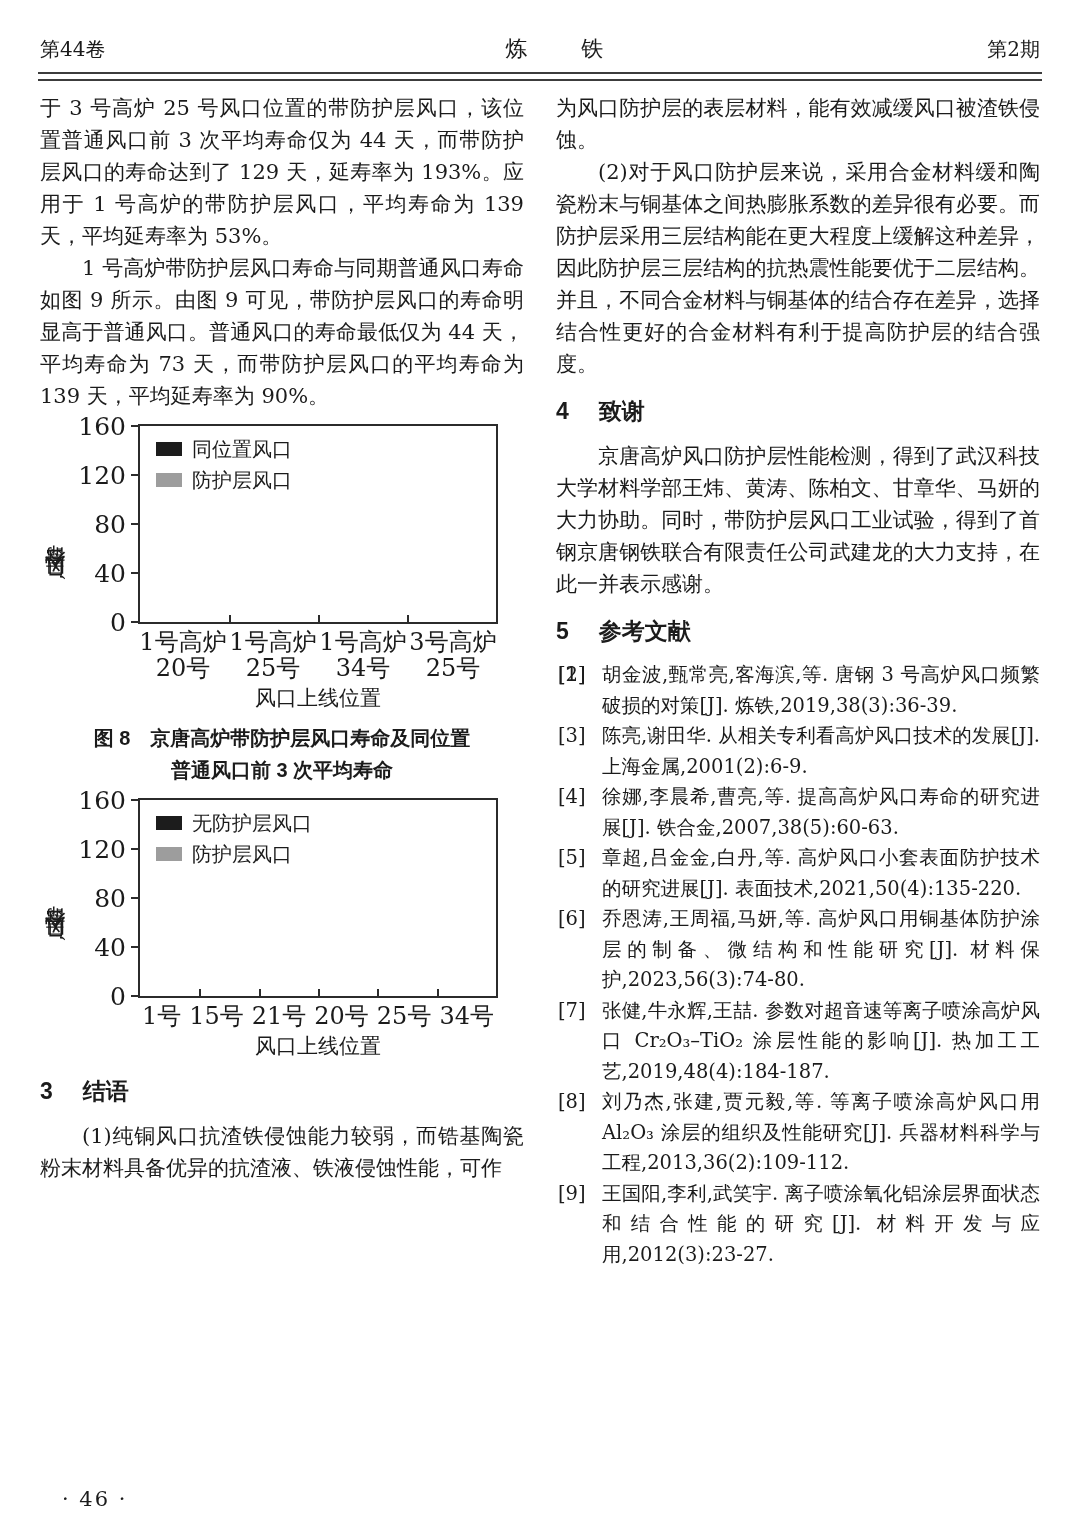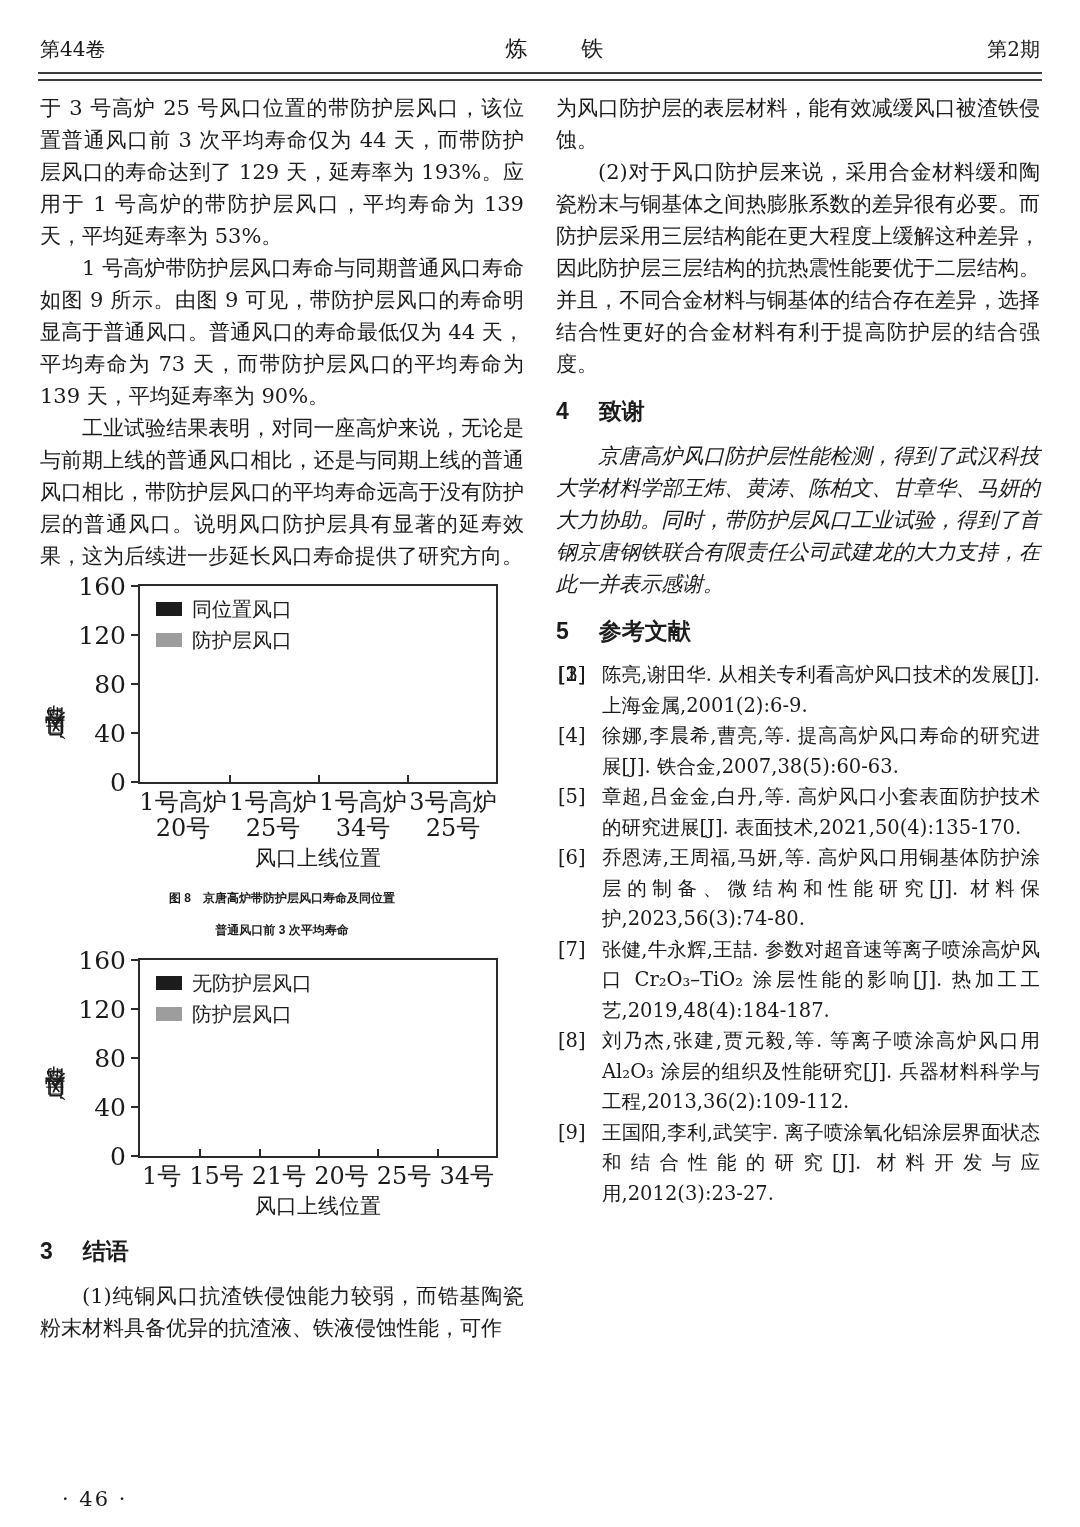--- a/index.html
+++ b/index.html
@@ -13,21 +13,21 @@
     justify-content:space-between;align-items:baseline;font-size:20px;}
   .hdr .journal{letter-spacing:16px;font-size:22px;margin-left:32px;}
   .hdr-rule{position:absolute;top:72px;left:38px;right:38px;height:5px;
     border-top:2px solid #3c3c3c;border-bottom:2px solid #3c3c3c;}
   
   .col{position:absolute;top:92px;width:484px;}
   .col-left{left:40px;}
   .col-right{left:556px;}
   p.body{margin:0;font-size:21px;line-height:32px;text-align:justify;}
   p.indent{text-indent:2em;}
-  .ack{font-style:italic;}
+  .ack{}
   
   .sec-h{font-family:"Liberation Sans","DejaVu Sans",sans-serif;font-weight:bold;
     font-size:23px;margin:16px 0 13px 0;display:flex;align-items:baseline;}
   .sec-h .num{margin-right:30px;}
   
   .chart-block{margin:12px 0 2px 0;}
   .chart{position:relative;margin-left:98px;width:360px;}
   .plot{position:relative;height:200px;border:2px solid #2b2b2b;box-sizing:border-box;}
   .ytick{position:absolute;left:-62px;width:48px;text-align:right;
     font-size:25px;transform:translateY(50%);line-height:1;}
@@ -46,21 +46,21 @@
   .btick{position:absolute;bottom:0;width:2px;height:7px;background:#2b2b2b;}
   .legend{position:absolute;top:10px;left:14px;display:flex;
     flex-direction:column;gap:9px;background:#fff;padding:2px 6px 2px 2px;}
   .legend-row{display:flex;align-items:center;}
   .legend-swatch{width:26px;height:14px;margin-right:10px;flex:none;}
   .legend-label{font-size:20px;line-height:1.1;white-space:nowrap;}
   .xlabels{display:flex;justify-content:space-around;margin-top:5px;}
   .xlabel{text-align:center;font-size:24px;line-height:26px;}
   .x-title{text-align:center;font-size:21px;margin-top:3px;}
   .caption{font-family:"Liberation Sans","DejaVu Sans",sans-serif;font-weight:bold;
-    font-size:12px;line-height:32px;text-align:center;margin:10px 0 8px 0;}
+    font-size:20px;line-height:32px;text-align:center;margin:10px 0 8px 0;}
   
   .refs{margin-top:2px;}
   .ref{position:relative;padding-left:46px;font-size:19.5px;line-height:30.5px;
     text-align:justify;margin:0;}
   .ref-label{position:absolute;left:2px;top:0;}
   
   .pageno{position:absolute;left:62px;bottom:16px;font-size:21px;letter-spacing:2px;text-align:right;}
 </style>
 </head>
 <body>
@@ -70,21 +70,20 @@
   <div class="hdr">
     <span>第44卷</span>
     <span class="journal">炼　铁</span>
     <span>第2期</span>
   </div>
   <div class="hdr-rule"></div>
 
   <div class="col col-left">
     <p class="body">于 3 号高炉 25 号风口位置的带防护层风口，该位置普通风口前 3 次平均寿命仅为 44 天，而带防护层风口的寿命达到了 129 天，延寿率为 193%。应用于 1 号高炉的带防护层风口，平均寿命为 139 天，平均延寿率为 53%。</p>
     <p class="body indent">1 号高炉带防护层风口寿命与同期普通风口寿命如图 9 所示。由图 9 可见，带防护层风口的寿命明显高于普通风口。普通风口的寿命最低仅为 44 天，平均寿命为 73 天，而带防护层风口的平均寿命为 139 天，平均延寿率为 90%。</p>
-    <p class="body indent">工业试验结果表明，对同一座高炉来说，无论是与前期上线的普通风口相比，还是与同期上线的普通风口相比，带防护层风口的平均寿命远高于没有防护层的普通风口。说明风口防护层具有显著的延寿效果，这为后续进一步延长风口寿命提供了研究方向。</p>
 
     <div class="chart-block">
       <div class="chart" data-chart="0" data-chart-w="12">
         <div class="y-axis-title">风口寿命, d</div>
         <div class="plot">
             <div class="ytick" style="bottom: 0%;">0</div>
             <div class="ytickmark" style="bottom: 0%;"></div>
             <div class="ytick" style="bottom: 25%;">40</div>
             <div class="ytickmark" style="bottom: 25%;"></div>
             <div class="ytick" style="bottom: 50%;">80</div>
@@ -242,24 +241,24 @@
     </div>
     <p class="body indent ack">京唐高炉风口防护层性能检测，得到了武汉科技大学材料学部王炜、黄涛、陈柏文、甘章华、马妍的大力协助。同时，带防护层风口工业试验，得到了首钢京唐钢铁联合有限责任公司武建龙的大力支持，在此一并表示感谢。</p>
 
     <div class="sec-h">
       <span class="num">5</span>
       <span>参考文献</span>
     </div>
 
     <div class="refs">
       <p class="ref"><span class="ref-label">[1]</span></p>
-      <p class="ref"><span class="ref-label">[2]</span></p>
+      <p class="ref"><span class="ref-label">[2]</span><span>胡金波,甄常亮,客海滨,等. 唐钢 3 号高炉风口频繁破损的对策[J]. 炼铁,2019,38(3):36-39.</span></p>
       <p class="ref"><span class="ref-label">[3]</span><span>陈亮,谢田华. 从相关专利看高炉风口技术的发展[J]. 上海金属,2001(2):6-9.</span></p>
       <p class="ref"><span class="ref-label">[4]</span><span>徐娜,李晨希,曹亮,等. 提高高炉风口寿命的研究进展[J]. 铁合金,2007,38(5):60-63.</span></p>
-      <p class="ref"><span class="ref-label">[5]</span><span>章超,吕金金,白丹,等. 高炉风口小套表面防护技术的研究进展[J]. 表面技术,2021,50(4):135-170.</span></p>
+      <p class="ref"><span class="ref-label">[5]</span><span>章超,吕金金,白丹,等. 高炉风口小套表面防护技术的研究进展[J]. 表面技术,2021,50(4):135-220.</span></p>
       <p class="ref"><span class="ref-label">[6]</span><span>乔恩涛,王周福,马妍,等. 高炉风口用铜基体防护涂层的制备、微结构和性能研究[J]. 材料保护,2023,56(3):74-80.</span></p>
       <p class="ref"><span class="ref-label">[7]</span><span>张健,牛永辉,王喆. 参数对超音速等离子喷涂高炉风口 Cr₂O₃–TiO₂ 涂层性能的影响[J]. 热加工工艺,2019,48(4):184-187.</span></p>
       <p class="ref"><span class="ref-label">[8]</span><span>刘乃杰,张建,贾元毅,等. 等离子喷涂高炉风口用 Al₂O₃ 涂层的组织及性能研究[J]. 兵器材料科学与工程,2013,36(2):109-112.</span></p>
       <p class="ref"><span class="ref-label">[9]</span><span>王国阳,李利,武笑宇. 离子喷涂氧化铝涂层界面状态和结合性能的研究[J]. 材料开发与应用,2012(3):23-27.</span></p>
     </div>
   </div>
 
   <div class="pageno">· 46 ·</div>
 </div>
 

